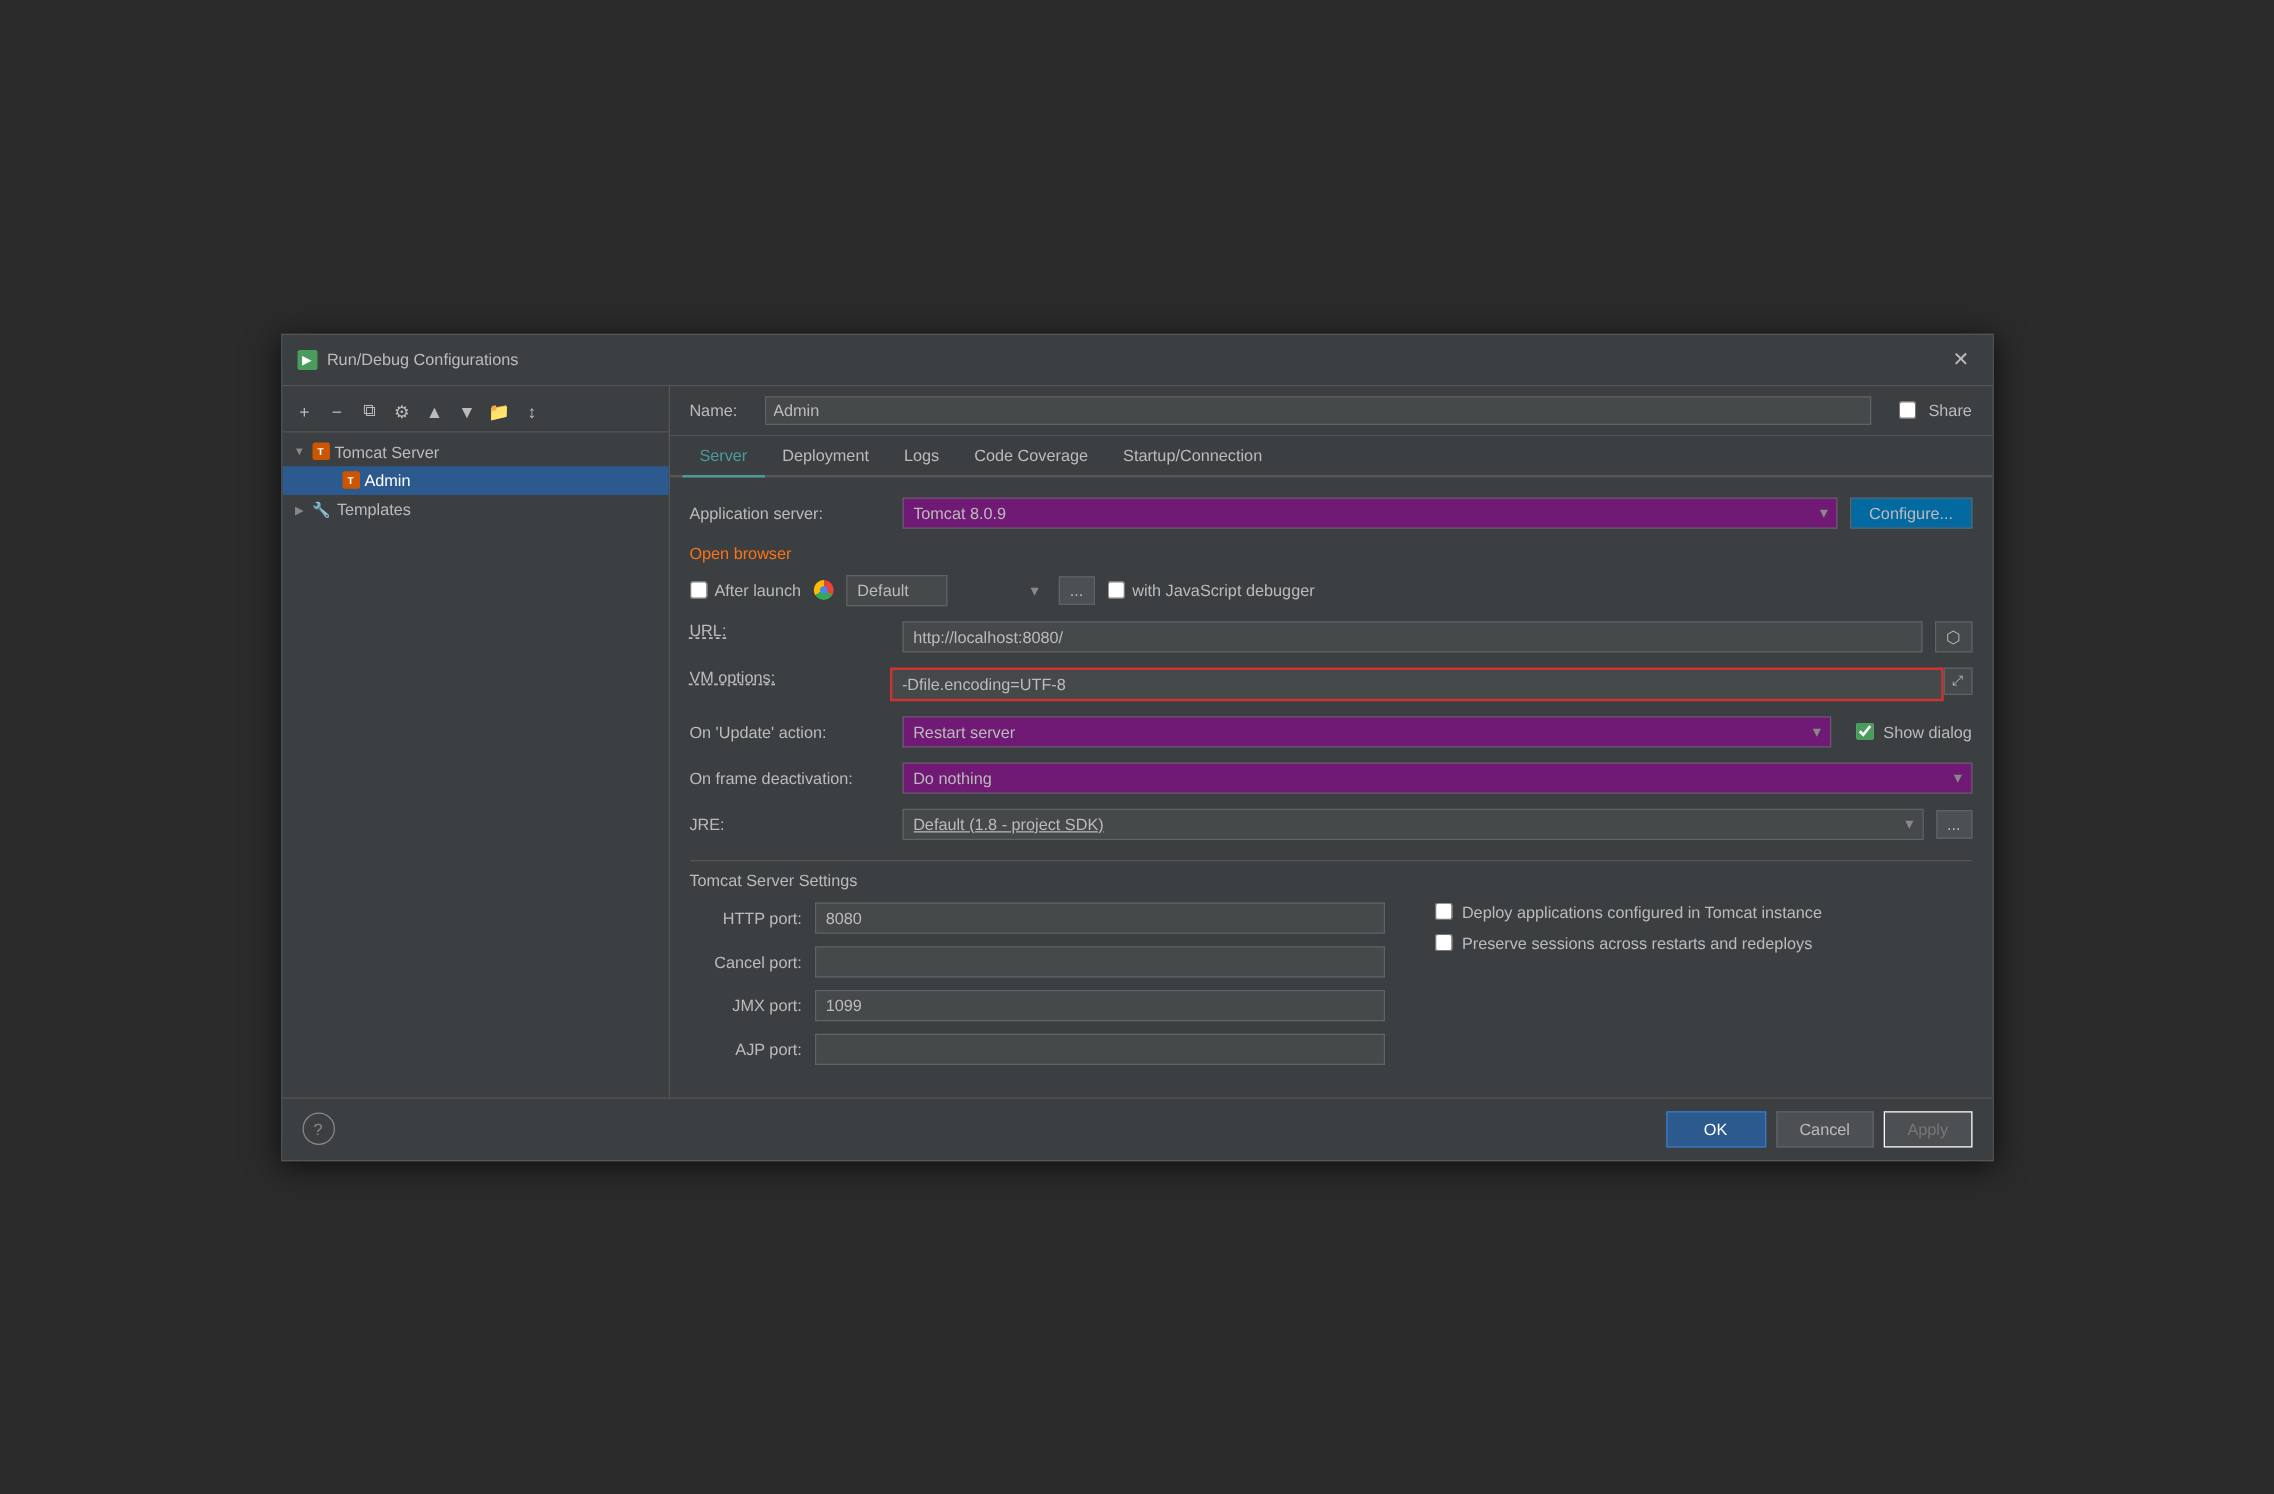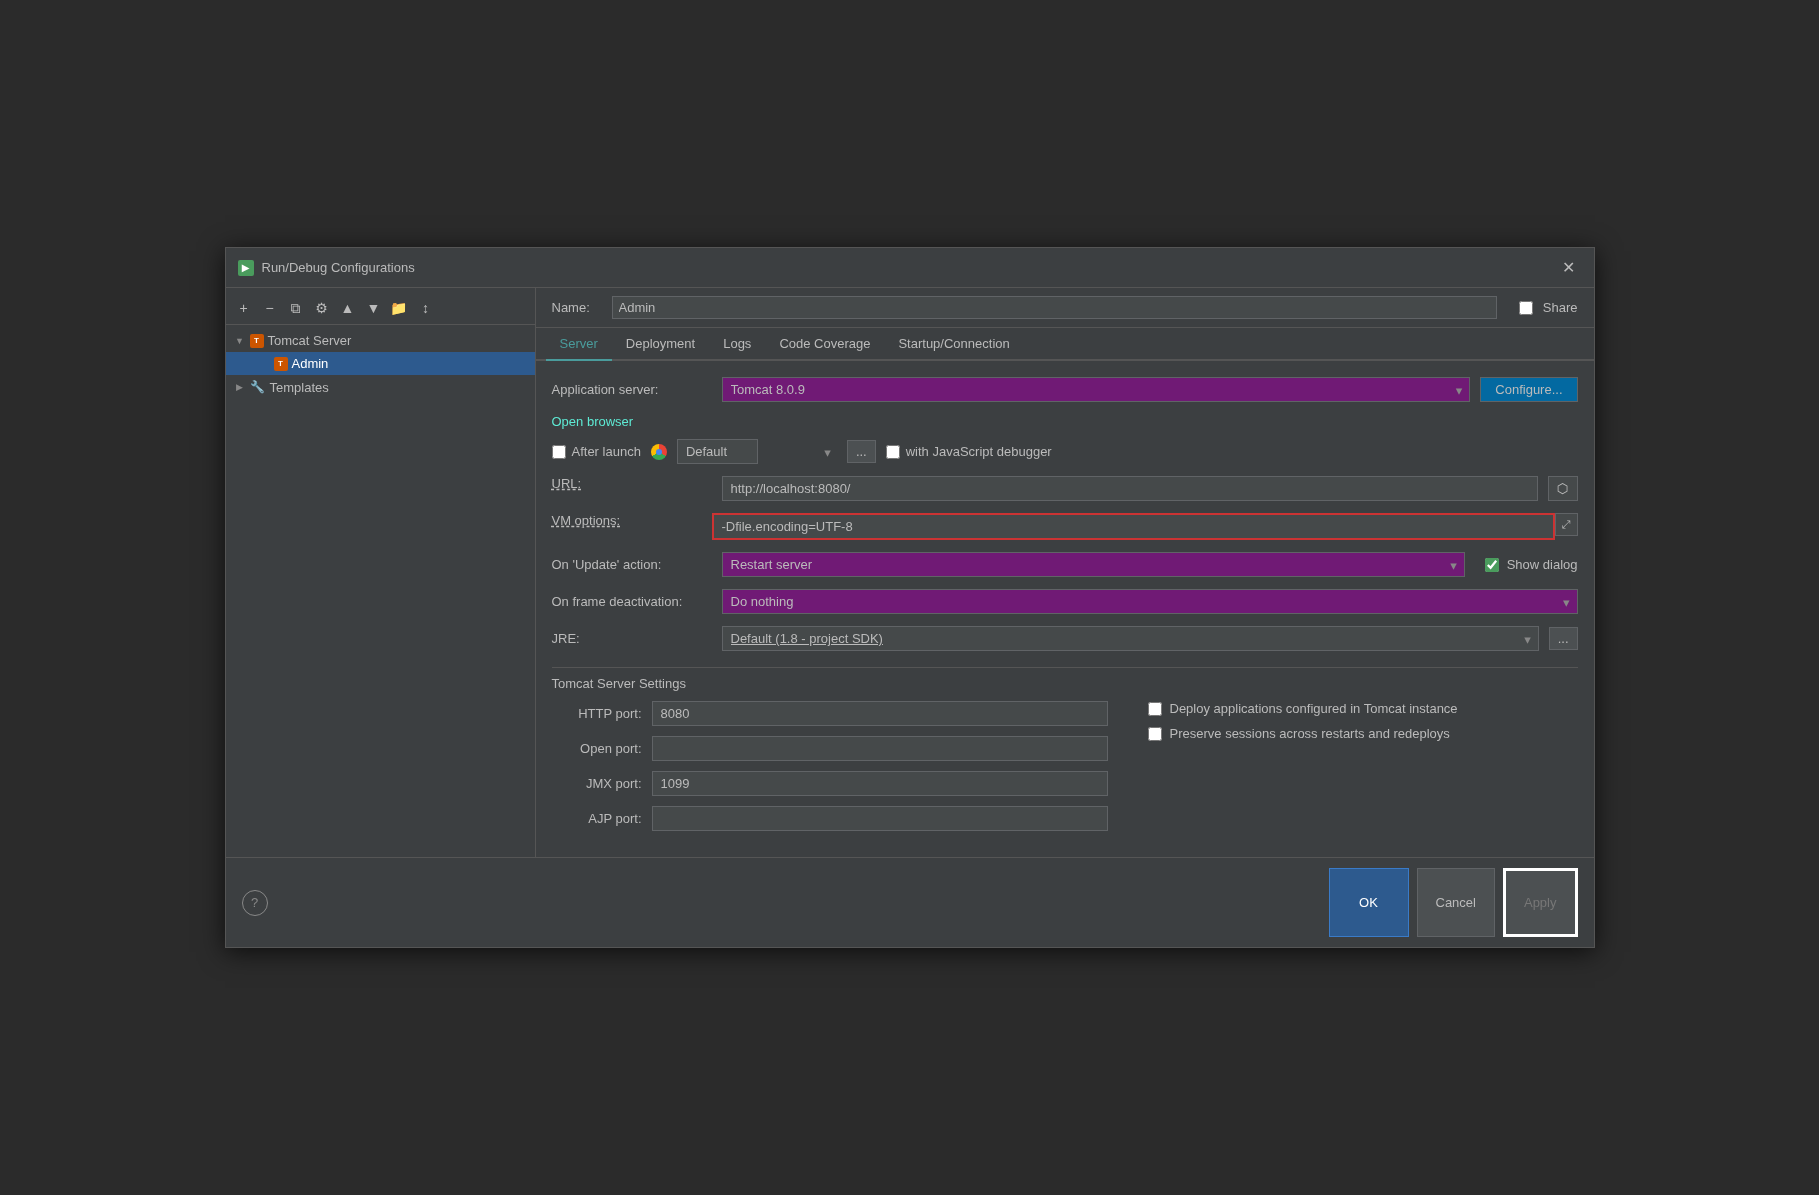--- a/index.html
+++ b/index.html
@@ -209,21 +209,21 @@
     .configure-btn {
       background: #0369a1;
       border: 1px solid #606366;
       color: #bbbbbb;
       padding: 4px 14px;
       cursor: pointer;
       font-size: 13px;
       white-space: nowrap;
     }
     .section-label {
-      color: #5eead4;
+      color: #f97316;
       font-size: 13px;
       margin-bottom: 10px;
       margin-top: 3px;
     }
     .open-browser-section {
       margin-bottom: 12px;
     }
     .browser-row {
       display: flex;
       align-items: center;
@@ -435,23 +435,23 @@
     .cancel-btn {
       background: #4c5052;
       border: 1px solid #606366;
       color: #bbbbbb;
       padding: 6px 18px;
       font-size: 13px;
       cursor: pointer;
     }
     .apply-btn {
       background: #4c5052;
-      border: 3px solid #ffffff;
+      border: 1px solid #ffffff;
       color: #777;
-      padding: 24px 18px;
+      padding: 6px 18px;
       font-size: 13px;
       cursor: pointer;
     }
     .chrome-icon {
       width: 16px; height: 16px;
       border-radius: 50%;
       background: conic-gradient(#ea4335 0deg 120deg, #34a853 120deg 240deg, #fbbc04 240deg 360deg);
       display: inline-block;
       position: relative;
       margin-right: 4px;
@@ -645,21 +645,21 @@
           <div class="tomcat-settings-label">Tomcat Server Settings</div>
 
           <div style="display:flex;gap:40px;">
 
             <div class="ports-left">
               <div class="port-row">
                 <span class="port-label">HTTP port:</span>
                 <input class="port-input" type="text" value="8080" style="">
               </div>
               <div class="port-row">
-                <span class="port-label">Open port:</span>
+                <span class="port-label">Cancel port:</span>
                 <input class="port-input" type="text" value="" style="">
               </div>
               <div class="port-row">
                 <span class="port-label">JMX port:</span>
                 <input class="port-input" type="text" value="1099" style="">
               </div>
               <div class="port-row">
                 <span class="port-label">AJP port:</span>
                 <input class="port-input" type="text" value="" style="">
               </div>

